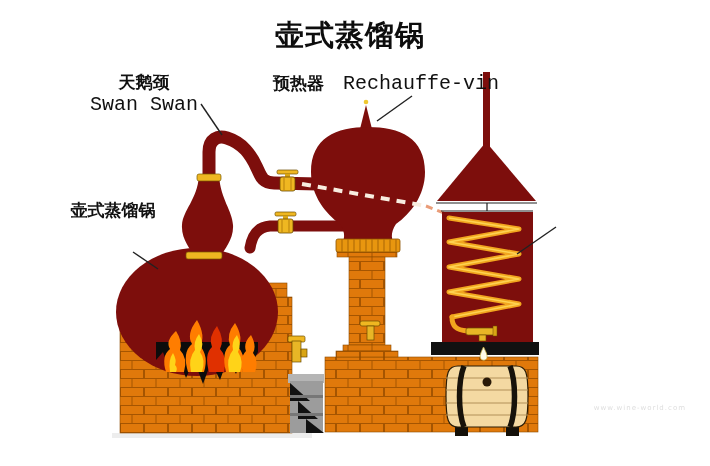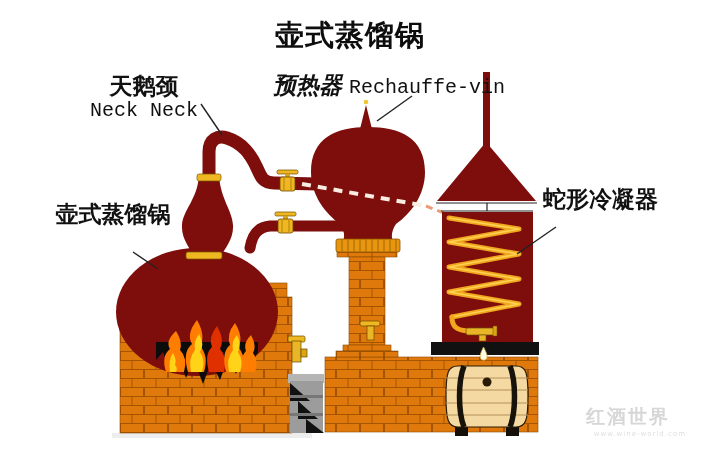--- a/index.html
+++ b/index.html
@@ -1,27 +1,27 @@
 <!DOCTYPE html>
 <html><head>
 <meta charset="utf-8">
 <style>
   html,body{margin:0;padding:0;background:#fff;}
   #stage{position:relative;width:710px;height:466px;background:#fff;overflow:hidden;
          font-family:"DejaVu Sans",sans-serif;}
   #stage svg{position:absolute;left:0;top:0;}
   .lbl{position:absolute;color:#111;line-height:1.15;}
-  .lbl .zh{font-size:23px;font-weight:600;font-family:"DejaVu Sans",sans-serif;}
+  .lbl .zh{font-size:17px;font-weight:600;font-family:"DejaVu Sans",sans-serif;}
   .lbl .en{font-size:20px;font-family:Liberation Mono, monospace;}
   .center{text-align:center;}
   #title{position:absolute;left:225px;top:16px;width:250px;text-align:center;
          font-size:29px;font-weight:bold;letter-spacing:1px;color:#0d0d0d;
          font-family:"DejaVu Sans",sans-serif;}
   #rechauffe-label{white-space:nowrap;}
-  #rechauffe-label .zh{margin-right:7px;font-style:italic;}
+  #rechauffe-label .zh{margin-right:19px;}
   #watermark{position:absolute;left:586px;top:404px;width:100px;color:#d7d7d7;
              text-align:left;user-select:none;}
   #watermark .wm1{font-size:19px;font-weight:bold;letter-spacing:2px;}
   #watermark .wm2{font-size:7px;letter-spacing:1px;color:#dedede;text-align:right;}
 </style>
 </head>
 <body>
 
 <div id="stage">
 
@@ -156,33 +156,31 @@
       <line x1="412" y1="96" x2="377" y2="121"></line>
       <line x1="133" y1="252" x2="158" y2="269"></line>
       <line x1="556" y1="227" x2="517" y2="254"></line>
     </g>
   </svg>
 
   <div id="title">壶式蒸馏锅</div>
 
   <div class="lbl center" id="swan-label" style="left:85px;top:73px;width:118px;">
     <div class="zh">天鹅颈</div>
-    <div class="en">Neck Neck</div>
+    <div class="en">Swan Swan</div>
   </div>
 
   <div class="lbl" id="rechauffe-label" style="left:273px;top:72px;">
     <span class="zh">预热器</span><span class="en">Rechauffe-vin</span>
   </div>
 
   <div class="lbl center" id="boiler-label" style="left:52px;top:201px;width:122px;">
     <div class="zh">壶式蒸馏锅</div>
   </div>
 
   <div class="lbl" id="coolant-label" style="left:543px;top:186px;width:120px;">
-    <div class="zh">蛇形冷凝器</div>
   </div>
 
   <div id="watermark">
-    <div class="wm1">红酒世界</div>
     <div class="wm2">www.wine-world.com</div>
   </div>
 
 </div>
 
 </body></html>

